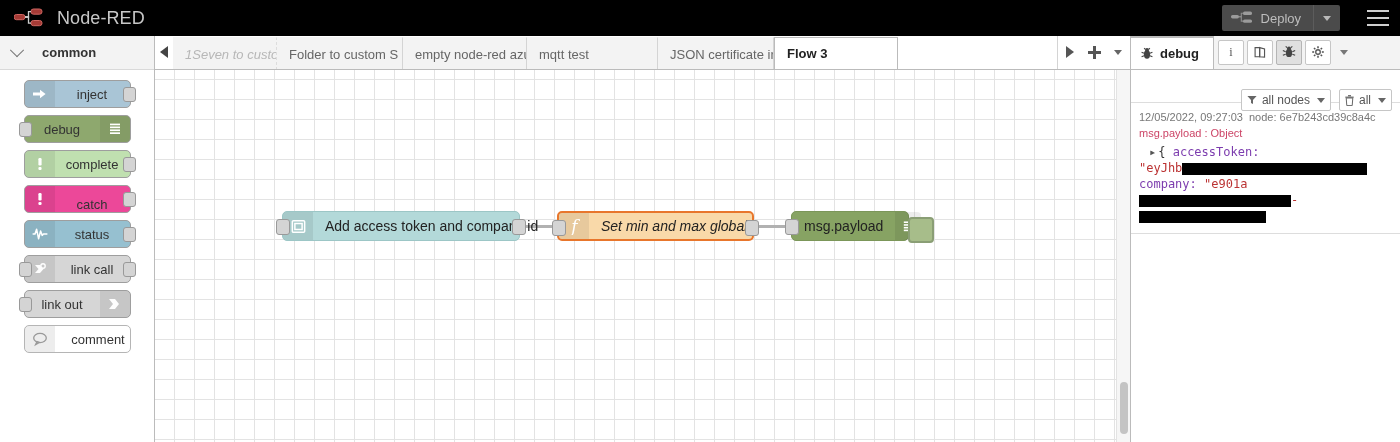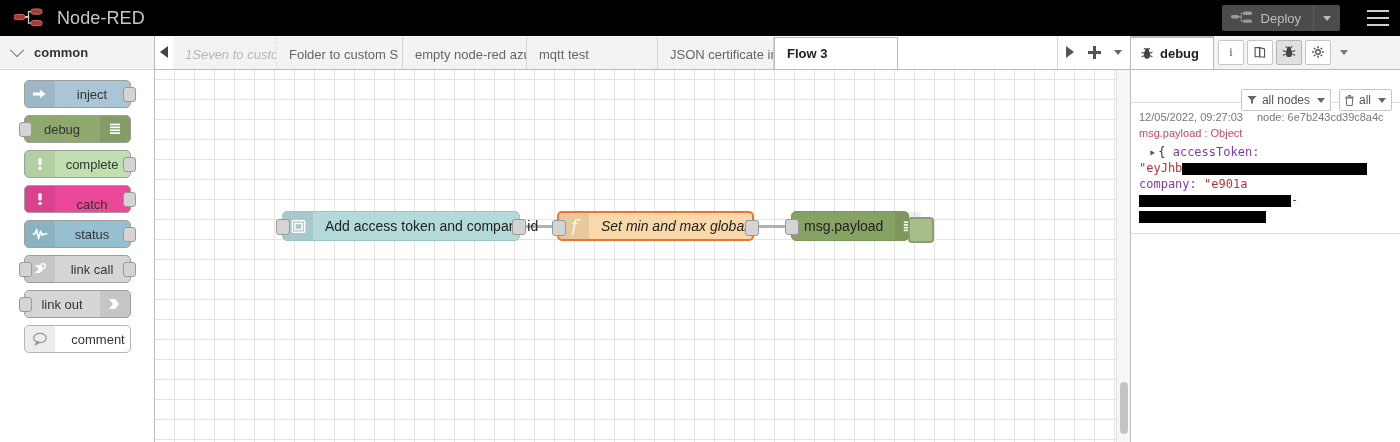--- a/index.html
+++ b/index.html
@@ -84,20 +84,21 @@
     font-family: "Liberation Sans", sans-serif;
     background: transparent; width: 120px; padding: 0;
   }
   #palette-search input::placeholder { color: #aaa; }
   .palette-category {
     height: 34px; background: #f3f3f3;
     border-bottom: 1px solid #d9d9d9;
     display: flex; align-items: center;
     padding-left: 12px; box-sizing: border-box;
     cursor: pointer;
+    gap: 8px;
   }
   .palette-category .chev {
     width: 9px; height: 9px; margin-right: 12px;
     border-right: 1.6px solid #777; border-bottom: 1.6px solid #777;
     transform: rotate(45deg) translate(-2px,-2px);
   }
   .palette-category .cat-label { font-weight: bold; font-size: 13px; color: #333; }
   #palette-nodes { padding: 10px 0 0 0; }
 
   .pnode {
@@ -294,21 +295,21 @@
   }
   .sb-btn .sbi { margin-right: 5px; display: flex; align-items: center;}
   .sb-btn .sb-caret { margin-left: 7px; }
   #sb-messages { padding: 0; background: #fff; }
   .dbg-msg {
     border-bottom: 1px solid #ddd;
     padding: 8px 8px 9px 8px;
     box-sizing: border-box;
   }
   .dbg-meta { font-size: 11px; color: #777; margin-bottom: 4px; }
-  .dbg-meta .dbg-node { margin-left: 14px; }
+  .dbg-meta .dbg-node { margin-left: 6px; }
   .dbg-topic { font-size: 11px; color: #c46; margin-bottom: 5px; }
   .dbg-body {
     font-family: "DejaVu Sans Mono", "Liberation Mono", monospace;
     font-size: 12px; line-height: 16px;
     word-break: break-all;
   }
   .dbg-body .exp { color: #555; margin-right: 2px; }
   .dbg-body .brace { color: #333; }
   .dbg-body .key { color: #7c3cae; }
   .dbg-body .str { color: #b33; }

